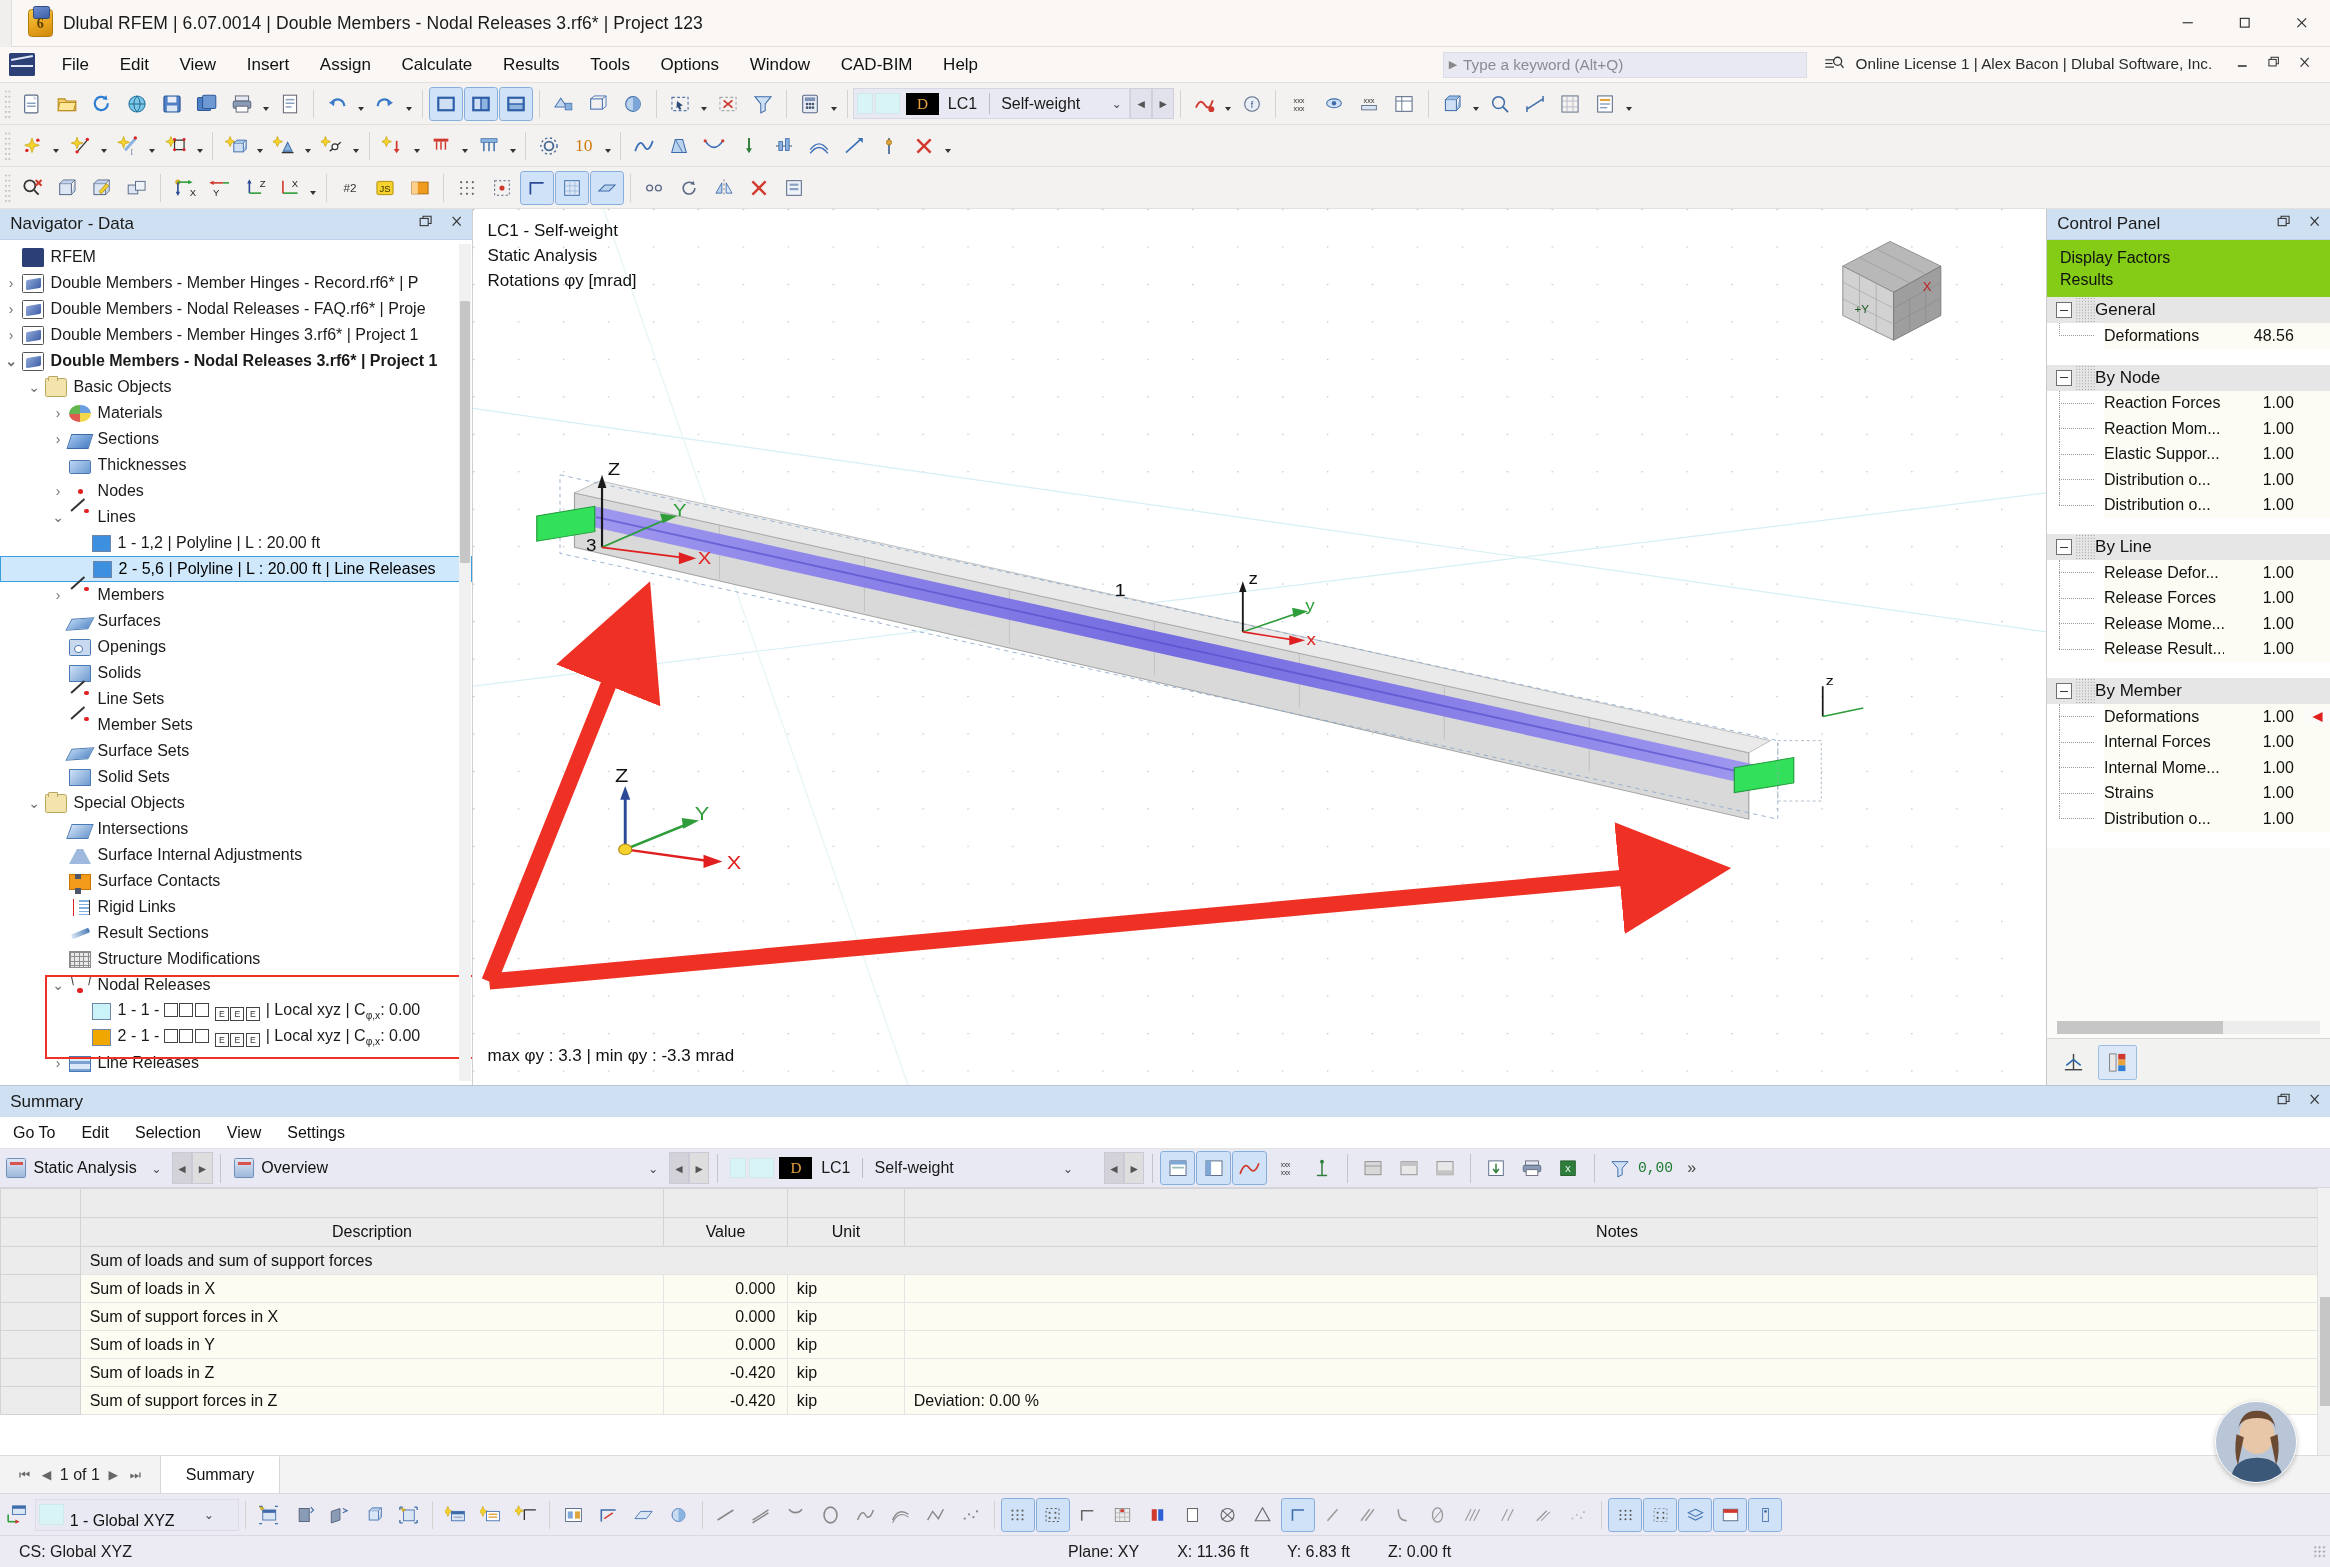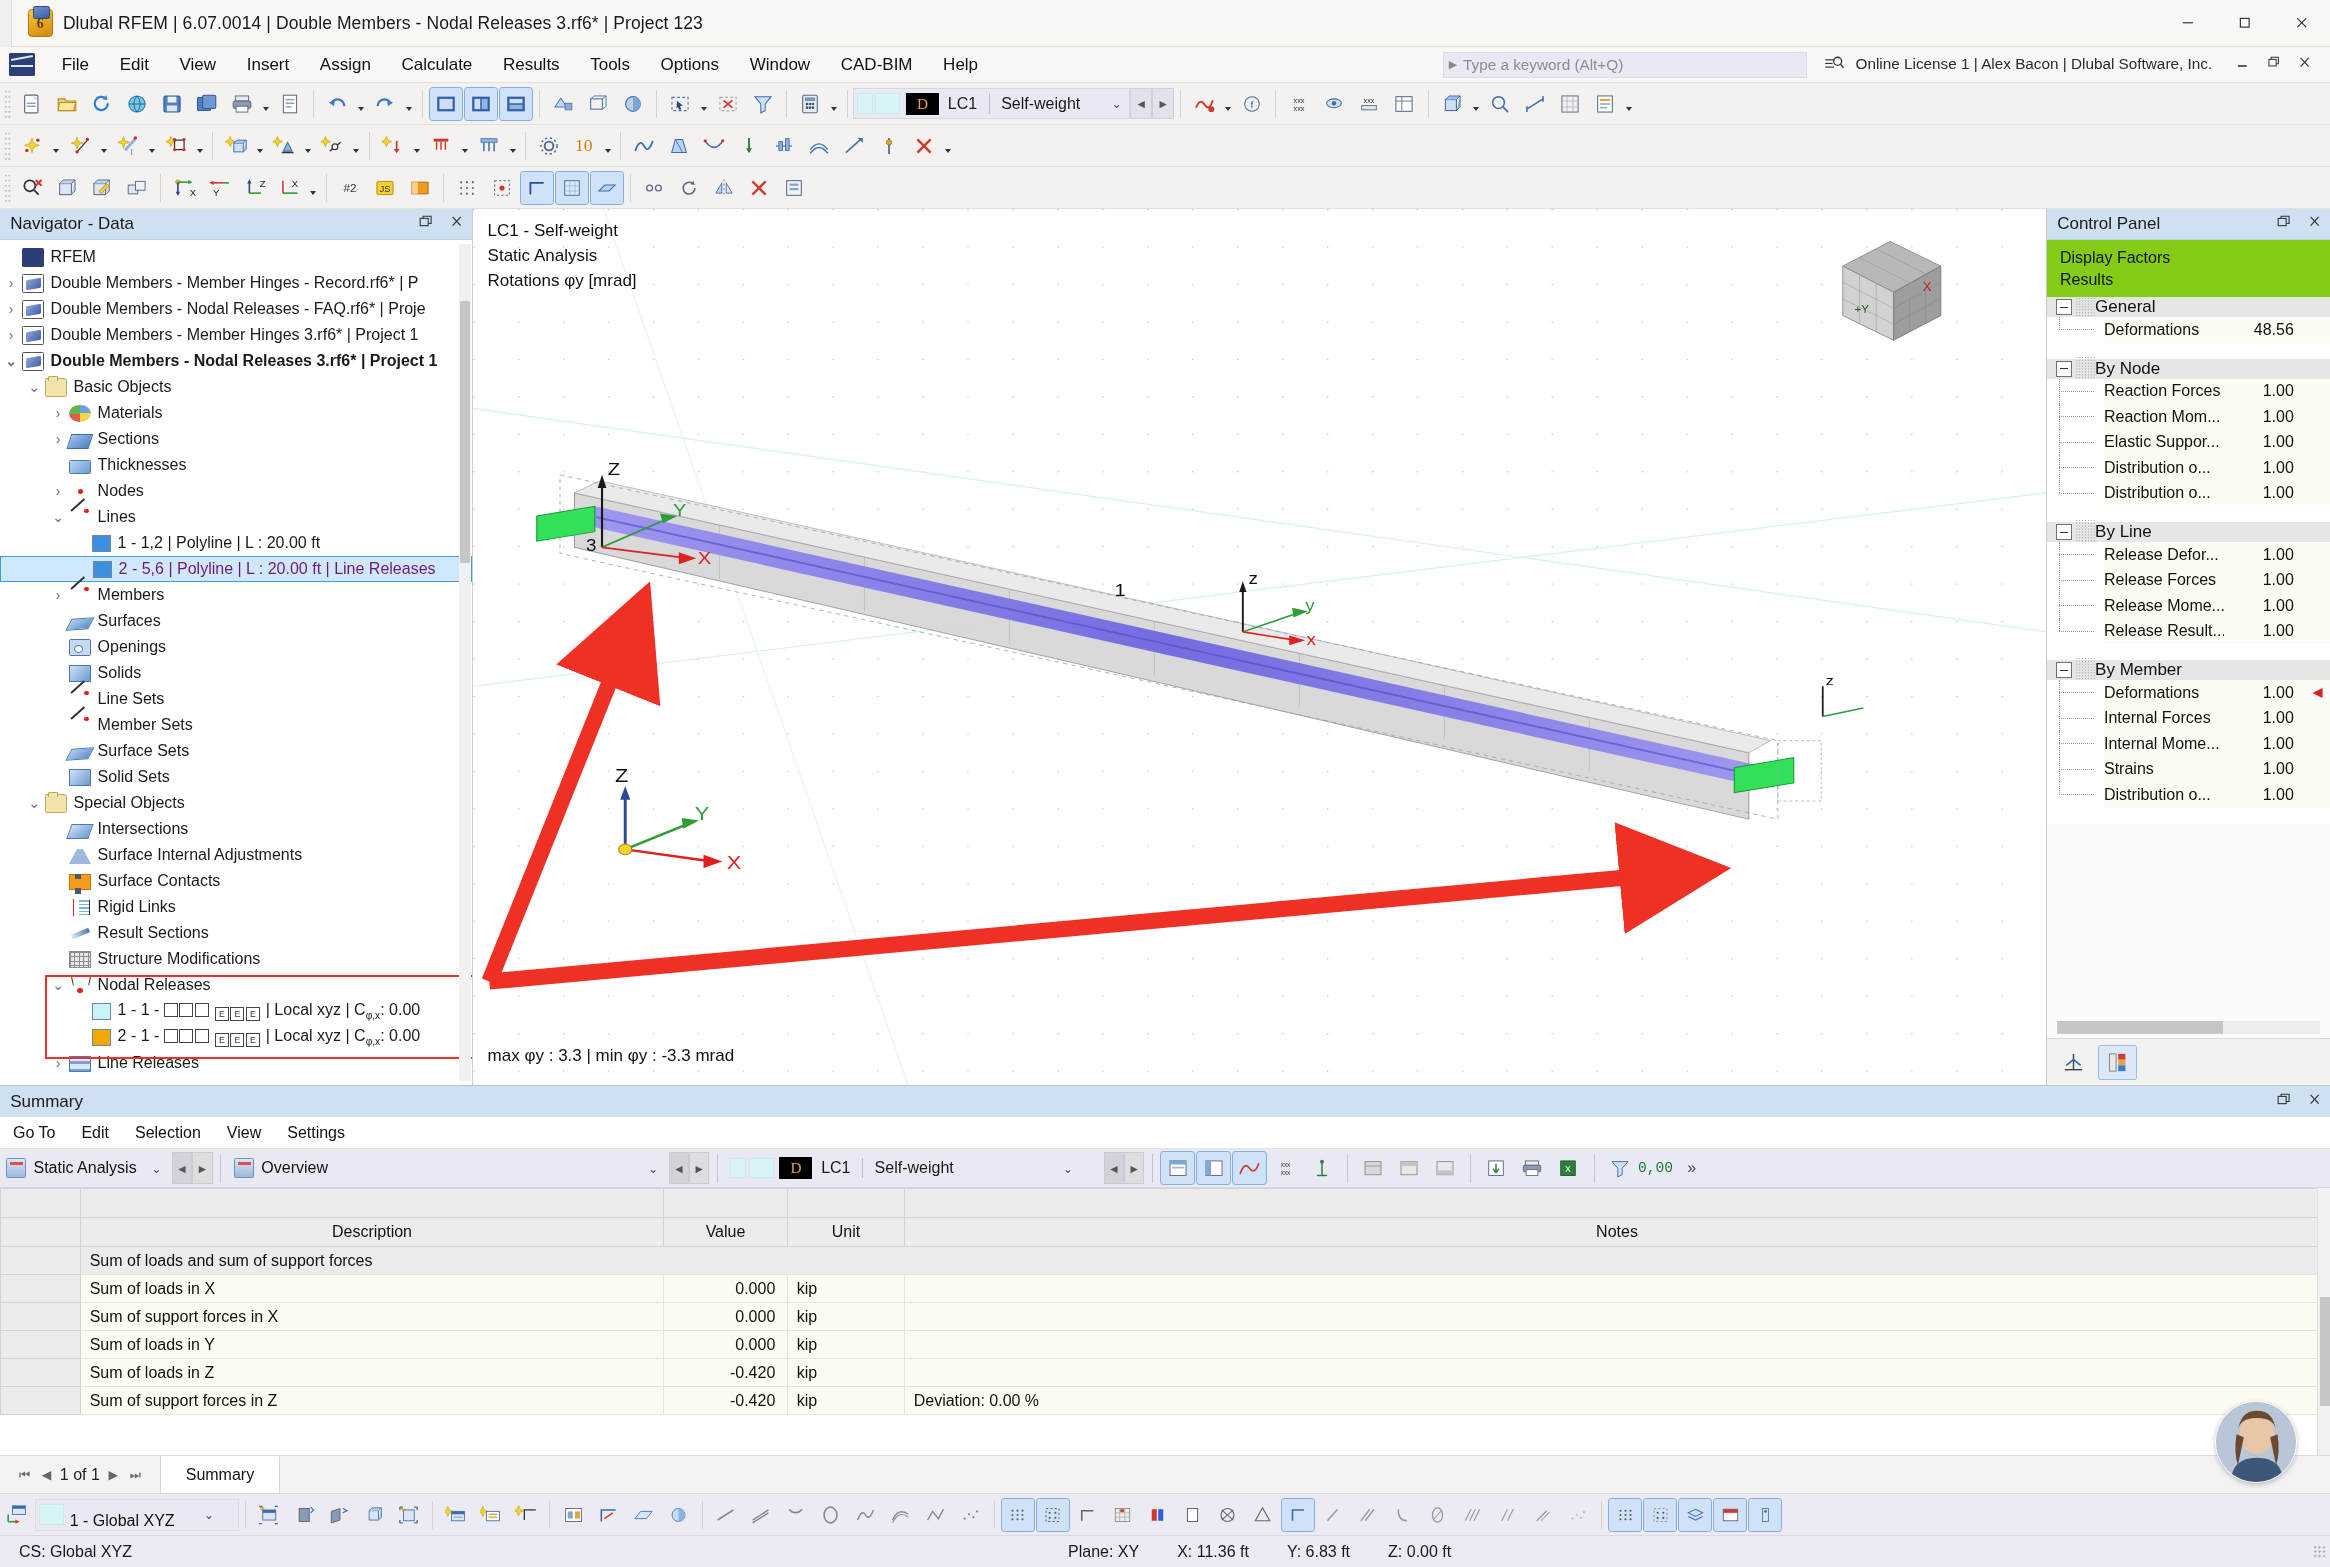--- a/index.html
+++ b/index.html
@@ -81,21 +81,21 @@
   
   .mainrow{display:flex;flex:1 1 auto;min-height:0;}
 
   
   .nav{width:473px;background:#fff;display:flex;flex-direction:column;border-right:0.7px solid #cfcfcf;flex:0 0 473px;}
   .nav-hdr{height:31px;background:#cfe0f2;display:flex;align-items:center;padding:0 7.3px 0 10.2px;
     font-size:17px;color:#1a1a1a;flex:0 0 31px;border-bottom:0.7px solid #bcd2ea;}
   .nav-hdr .ctl{margin-left:auto;display:flex;gap:14.6px;color:#333;}
   .nav-body{flex:1 1 auto;overflow:hidden;position:relative;background:#fff;padding-top:4.4px;}
   .trow{display:flex;align-items:center;height:26px;font-size:16px;color:#1a1a1a;white-space:nowrap;padding-right:4.4px;}
-  .trow.sel{background:#cfe8fb;border:0.7px solid #3a9fe0;color:#701a75;text-align:right;}
+  .trow.sel{background:#cfe8fb;border:0.7px solid #3a9fe0;color:#000000;text-align:right;}
   .trow.bold{font-weight:bold;}
   .chev{width:22px;text-align:center;color:#6f6f6f;font-size:14px;flex:0 0 22px;}
   .ic{width:22px;height:19px;margin-right:6.6px;flex:0 0 22px;position:relative;}
   .tlabel{overflow:hidden;text-overflow:clip;}
   
   .ic-doc{background:#fff;border:1.1px solid #555;border-radius:1.5px;}
   .ic-doc:after{content:"";position:absolute;left:2.9px;top:4.4px;width:14.6px;height:9.5px;
     background:linear-gradient(135deg,#8fa8d8,#3f5fa8);transform:skewY(-10deg);border-radius:1.5px;}
   .ic-folder{background:#f2e4ac;border:1.1px solid #b9a75d;border-radius:1.5px 2.9px 2.2px 2.2px;}
   .ic-folder:before{content:"";position:absolute;left:1.5px;top:-2.9px;width:8.7px;height:3.6px;background:#f2e4ac;border:1.1px solid #b9a75d;border-bottom:none;border-radius:1.5px 1.5px 0 0;}
@@ -139,21 +139,21 @@
   .vp{flex:1 1 auto;position:relative;background:#fff;overflow:hidden;min-width:0;}
   .vp-labels{position:absolute;left:14.6px;top:8.7px;font-size:17px;line-height:25px;color:#111;z-index:4;}
   .vp-minmax{position:absolute;left:14.6px;bottom:19px;font-size:17px;color:#111;z-index:4;}
   .cube{position:absolute;right:87px;top:22px;width:138px;height:124px;z-index:5;}
 
   
   .cp{width:284px;background:#fbfbf9;display:flex;flex-direction:column;border-left:0.7px solid #c9c9c9;flex:0 0 284px;}
   .cp-hdr{height:31px;background:#cfe0f2;display:flex;align-items:center;padding:0 7.3px 0 10.2px;font-size:17px;color:#1a1a1a;flex:0 0 31px;border-bottom:0.7px solid #bcd2ea;}
   .cp-hdr .ctl{margin-left:auto;display:flex;gap:14.6px;color:#333;}
   .cp-sub{padding:7.3px 0 5.8px 13px;font-size:16px;line-height:22px;color:#111;background:#84cc16;}
-  .cp-grp{display:flex;align-items:center;height:20px;background:#e6e6e6;font-size:17px;color:#111;}
+  .cp-grp{display:flex;align-items:center;height:26px;background:#e6e6e6;font-size:17px;color:#111;}
   .cp-exp{width:16px;height:16px;border:0.9px solid #707070;margin:0 4.4px 0 8.7px;background:#fff;position:relative;flex:0 0 16px;}
   .cp-exp:after{content:"";position:absolute;left:2.9px;top:6.6px;width:8.7px;height:1.3px;background:#333;}
   .cp-dots{width:19px;height:26px;background-image:radial-gradient(circle,#9a9a9a 0.7px,transparent 0.7px);background-size:2.9px 2.9px;background-position:center;flex:0 0 19px;}
   .cp-row{display:flex;align-items:center;height:25.5px;font-size:16px;background:#fcfcf4;}
   .cp-tree{width:57px;height:25.5px;position:relative;flex:0 0 57px;background:#fff;}
   .cp-tree:before{content:"";position:absolute;left:11.7px;top:0;bottom:0;width:0;border-left:1.2px dotted #9a9a9a;}
   .cp-tree:after{content:"";position:absolute;left:11.7px;top:12.4px;width:35px;height:0;border-top:1.2px dotted #9a9a9a;}
   .cp-tree.last:before{bottom:13px;}
   .cp-name{flex:1 1 auto;color:#111;white-space:nowrap;overflow:hidden;}
   .cp-val{width:80px;text-align:right;padding-right:10.2px;color:#111;flex:0 0 80px;}

